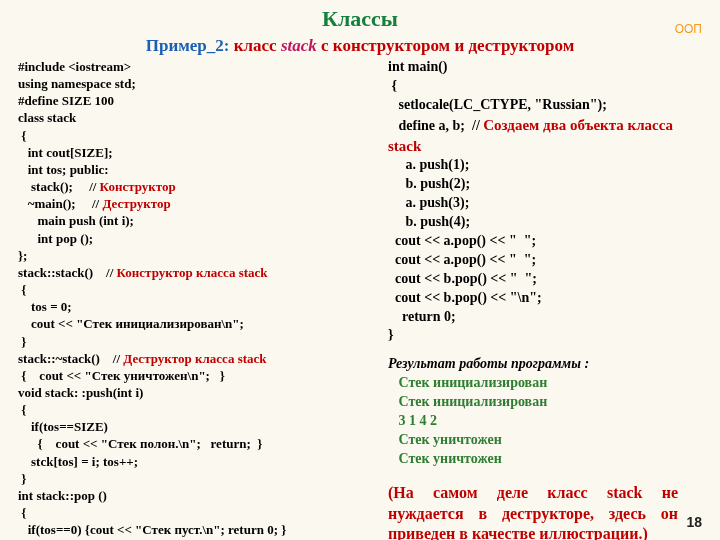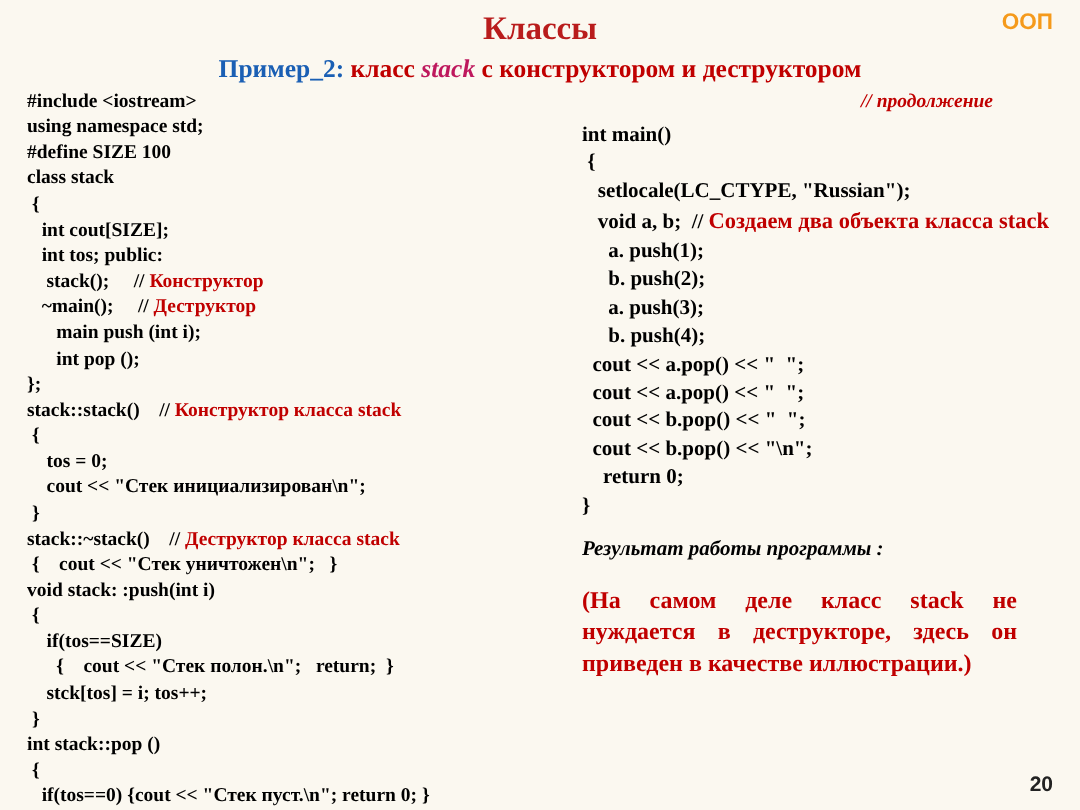--- a/index.html
+++ b/index.html
@@ -7,30 +7,30 @@
     padding: 0;
     width: 720px;
     height: 540px;
     background: #fbf8f0;
     font-family: "Times New Roman", serif;
     position: relative;
     overflow: hidden;
   }
   .tag-top {
     position: absolute;
-    top: 6px;
+    top: 22px;
     right: 18px;
     color: #f59a1b;
     font-family: Arial, sans-serif;
-    font-weight: bold;
-    font-size: 15px;
+    font-weight: normal;
+    font-size: 12px;
   }
   .title {
     text-align: center;
-    color: #b91c1c;
+    color: #15803d;
     font-weight: bold;
     font-size: 22px;
     padding-top: 6px;
   }
   .subtitle {
     text-align: center;
     font-size: 17px;
     font-weight: bold;
     margin-top: 4px;
   }
@@ -131,35 +131,39 @@
 <span>    stck[tos] = i; tos++;</span>
 <span> }</span>
 <span>int stack::pop ()</span>
 <span> {</span>
 <span>   if(tos==0) {cout &lt;&lt; "Стек пуст.\n"; return 0; }</span>
 <span>   tos--;    return stck[tos];</span>
 </pre>
   </div>
 
   <div class="col-right">
-    <div class="cont">//  продолжение</div>
 <pre><span>int main()</span>
 <span> {</span>
 <span>   setlocale(LC_CTYPE, "Russian");</span>
-<span>   void a, b;  // </span><span class="smallred">Создаем два объекта класса stack</span>
+<span>   define a, b;  // </span><span class="smallred">Создаем два объекта класса stack</span>
 <span>     a. push(1);</span>
 <span>     b. push(2);</span>
 <span>     a. push(3);</span>
 <span>     b. push(4);</span>
 <span>  cout &lt;&lt; a.pop() &lt;&lt; "  ";</span>
 <span>  cout &lt;&lt; a.pop() &lt;&lt; "  ";</span>
 <span>  cout &lt;&lt; b.pop() &lt;&lt; "  ";</span>
 <span>  cout &lt;&lt; b.pop() &lt;&lt; "\n";</span>
 <span>    return 0;</span>
 <span>}</span></pre>
 
     <div class="result-hdr">Результат работы программы :</div>
+<pre class="green"><span>   Стек инициализирован</span>
+<span>   Стек инициализирован</span>
+<span>   3 1 4 2</span>
+<span>   Стек уничтожен</span>
+<span>   Стек уничтожен</span></pre>
 
     <div class="note">(На самом деле класс stack не нуждается в деструкторе, здесь он приведен в качестве иллюстрации.)</div>
   </div>
 </div>
 
-<div class="pagenum">20</div>
+<div class="pagenum">18</div>
 
 </body></html>

